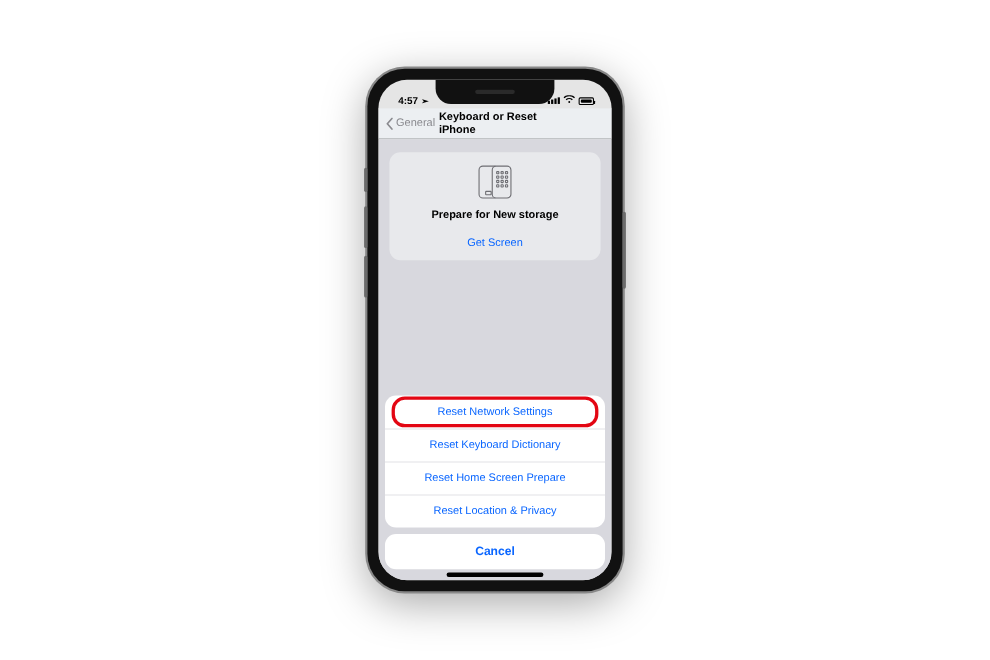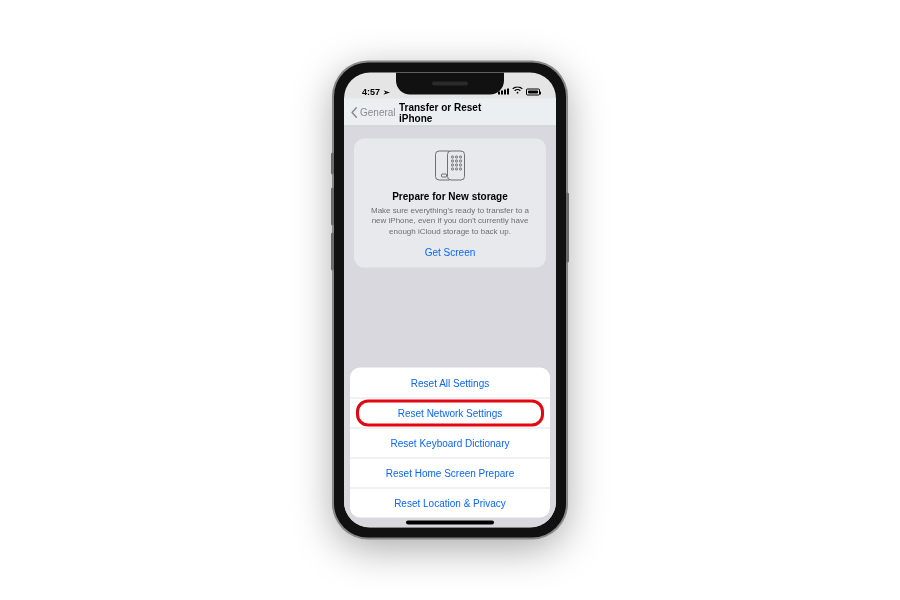--- a/index.html
+++ b/index.html
@@ -145,21 +145,21 @@
       </div>
     </div>
 
     <div class="nav">
       <div class="back">
         <svg width="9" height="12" viewBox="0 0 12 20">
             <path fill="none" stroke="#8a8a8f" stroke-width="2.5" stroke-linecap="round" stroke-linejoin="round" d="M9 2l-7 8 7 8"></path>
           </svg>
         <span>General</span>
       </div>
-      <div class="title">Transfer or Reset iPhone</div>
+      <div class="title">Keyboard or Reset iPhone</div>
     </div>
 
     <div class="body">
       <div class="dim"></div>
 
       <div class="card" style="position:relative;">
         <div class="devices">
           <span class="dev-ph"></span>
           <span class="dev-ph2">
               <i></i>
@@ -170,28 +170,27 @@
               <i></i>
               <i></i>
               <i></i>
               <i></i>
               <i></i>
               <i></i>
               <i></i>
             </span>
         </div>
         <h4>Prepare for New storage</h4>
-        <p>Make sure everything's ready to transfer to a new iPhone, even if you don't currently have enough iCloud storage to back up.</p>
         <span class="link">Get Screen</span>
       </div>
 
       <div class="sheet">
         <div class="sheet-list" id="sheet-list">
-            <div class="sheet-item">Reset All Settings</div>
             <div class="sheet-item">Reset Network Settings<div class="highlight"></div></div>
             <div class="sheet-item">Reset Keyboard Dictionary</div>
             <div class="sheet-item">Reset Home Screen Prepare</div>
             <div class="sheet-item">Reset Location &amp; Privacy</div>
           </div>
+        <div class="sheet-cancel">Cancel</div>
       </div>
     </div>
   </div>
 </div>
 
 </body></html>

